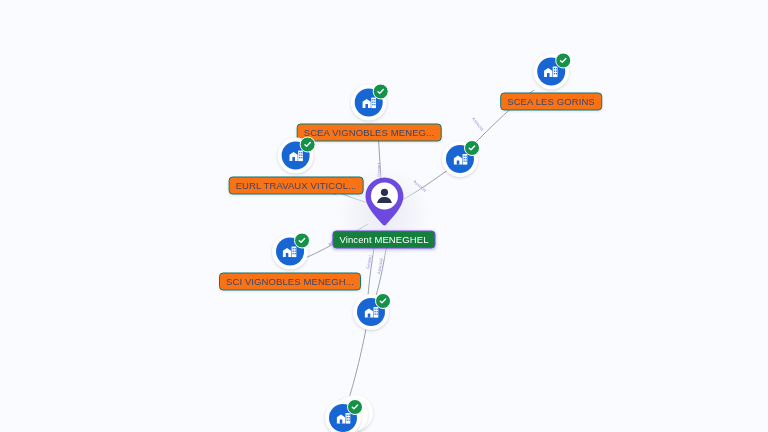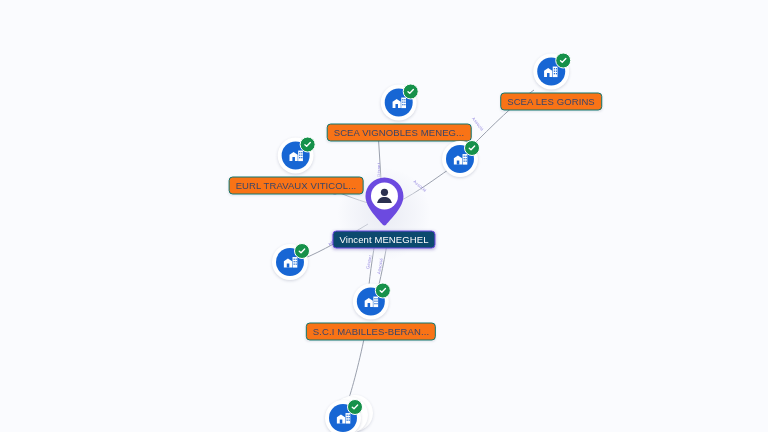--- a/index.html
+++ b/index.html
@@ -106,21 +106,21 @@
     border-radius: 4px;
     padding: 2px 6px 3px 6px;
     font-size: 9.5px;
     line-height: 11px;
     color: #3b4568;
     white-space: nowrap;
     box-shadow: 0 1px 2px rgba(40,50,90,0.09);
     letter-spacing: 0.1px;
   }
   .node-label.person {
-    background: #0c4a6e;
+    background: #15803d;
     border: 1px solid #6c4ae0;
     color: #ffffff;
     box-shadow: 0 1px 3px rgba(70,50,160,0.3);
   }
   
   .edge-label {
     position: absolute;
     transform-origin: center center;
     font-size: 4.2px;
     line-height: 5px;
@@ -169,21 +169,21 @@
       <svg class="person-pin" width="44" height="52" viewBox="0 0 44 52" xmlns="http://www.w3.org/2000/svg">
         <path d="M22 2 C11.5 2 3 10.4 3 20.8 C3 32 16 44 20.3 49.2 C21.2 50.2 22.8 50.2 23.7 49.2 C28 44 41 32 41 20.8 C41 10.4 32.5 2 22 2 Z" fill="#6c4ae0"></path>
         <circle cx="22" cy="20.5" r="13.5" fill="#ffffff"></circle>
         <circle cx="22" cy="16.8" r="3.6" fill="#2a3050"></circle>
         <path d="M14.6 27.6 C15.4 23.3 18.4 21.4 22 21.4 C25.6 21.4 28.6 23.3 29.4 27.6 Z" fill="#2a3050"></path>
       </svg>
     </div>
     <div class="node-label person">Vincent MENEGHEL</div>
   </div>
 
-  <div class="node" style="left:399px; top:113px;justify-content:flex-end;">
+  <div class="node" style="left:369px; top:113px;justify-content:flex-end;">
     <div class="company-icon-wrap">
       <div class="company-ring">
         <div class="company-disc">
           <svg width="17" height="17" viewBox="0 0 20 20" xmlns="http://www.w3.org/2000/svg">
             <path d="M2.2 8.4 L7 5.2 L11.8 8.4 L11.8 16 L2.2 16 Z" fill="#ffffff"></path>
             <rect x="12.4" y="3.6" width="5.6" height="12.4" fill="#ffffff"></rect>
             <rect x="13.6" y="5.4" width="1.4" height="1.5" fill="#1766d4"></rect>
             <rect x="16" y="5.4" width="1.4" height="1.5" fill="#1766d4"></rect>
             <rect x="13.6" y="8.3" width="1.4" height="1.5" fill="#1766d4"></rect>
             <rect x="16" y="8.3" width="1.4" height="1.5" fill="#1766d4"></rect>
@@ -295,20 +295,21 @@
             <rect x="5.6" y="11.2" width="3" height="4.8" fill="#1766d4"></rect>
           </svg>
         </div>
       </div>
       <div class="verified-badge">
         <svg width="8" height="8" viewBox="0 0 10 10" xmlns="http://www.w3.org/2000/svg">
           <path d="M1.6 5.2 L3.8 7.3 L8.3 2.6" stroke="#ffffff" stroke-width="1.7" fill="none" stroke-linecap="round" stroke-linejoin="round"></path>
         </svg>
       </div>
     </div>
+    <div class="node-label">SCI VIGNOBLES MENEGH...</div>
   </div>
 
   <div class="node" style="left:371px; top:312px;">
     <div class="company-icon-wrap">
       <div class="company-ring">
         <div class="company-disc">
           <svg width="17" height="17" viewBox="0 0 20 20" xmlns="http://www.w3.org/2000/svg">
             <path d="M2.2 8.4 L7 5.2 L11.8 8.4 L11.8 16 L2.2 16 Z" fill="#ffffff"></path>
             <rect x="12.4" y="3.6" width="5.6" height="12.4" fill="#ffffff"></rect>
             <rect x="13.6" y="5.4" width="1.4" height="1.5" fill="#1766d4"></rect>
@@ -320,21 +321,20 @@
             <rect x="5.6" y="11.2" width="3" height="4.8" fill="#1766d4"></rect>
           </svg>
         </div>
       </div>
       <div class="verified-badge">
         <svg width="8" height="8" viewBox="0 0 10 10" xmlns="http://www.w3.org/2000/svg">
           <path d="M1.6 5.2 L3.8 7.3 L8.3 2.6" stroke="#ffffff" stroke-width="1.7" fill="none" stroke-linecap="round" stroke-linejoin="round"></path>
         </svg>
       </div>
     </div>
-    <div class="node-label">S.C.I MABILLES-BERAN...</div>
   </div>
 
   <div class="node" style="left:343px; top:418px;">
     <div class="company-icon-wrap">
       <div class="company-stack" style="left:12px; top:-5px; width:36px; height:36px;"></div>
       <div class="company-stack" style="left:7px; top:-3px; width:36px; height:36px;"></div>
       <div class="company-ring">
         <div class="company-disc">
           <svg width="17" height="17" viewBox="0 0 20 20" xmlns="http://www.w3.org/2000/svg">
             <path d="M2.2 8.4 L7 5.2 L11.8 8.4 L11.8 16 L2.2 16 Z" fill="#ffffff"></path>

